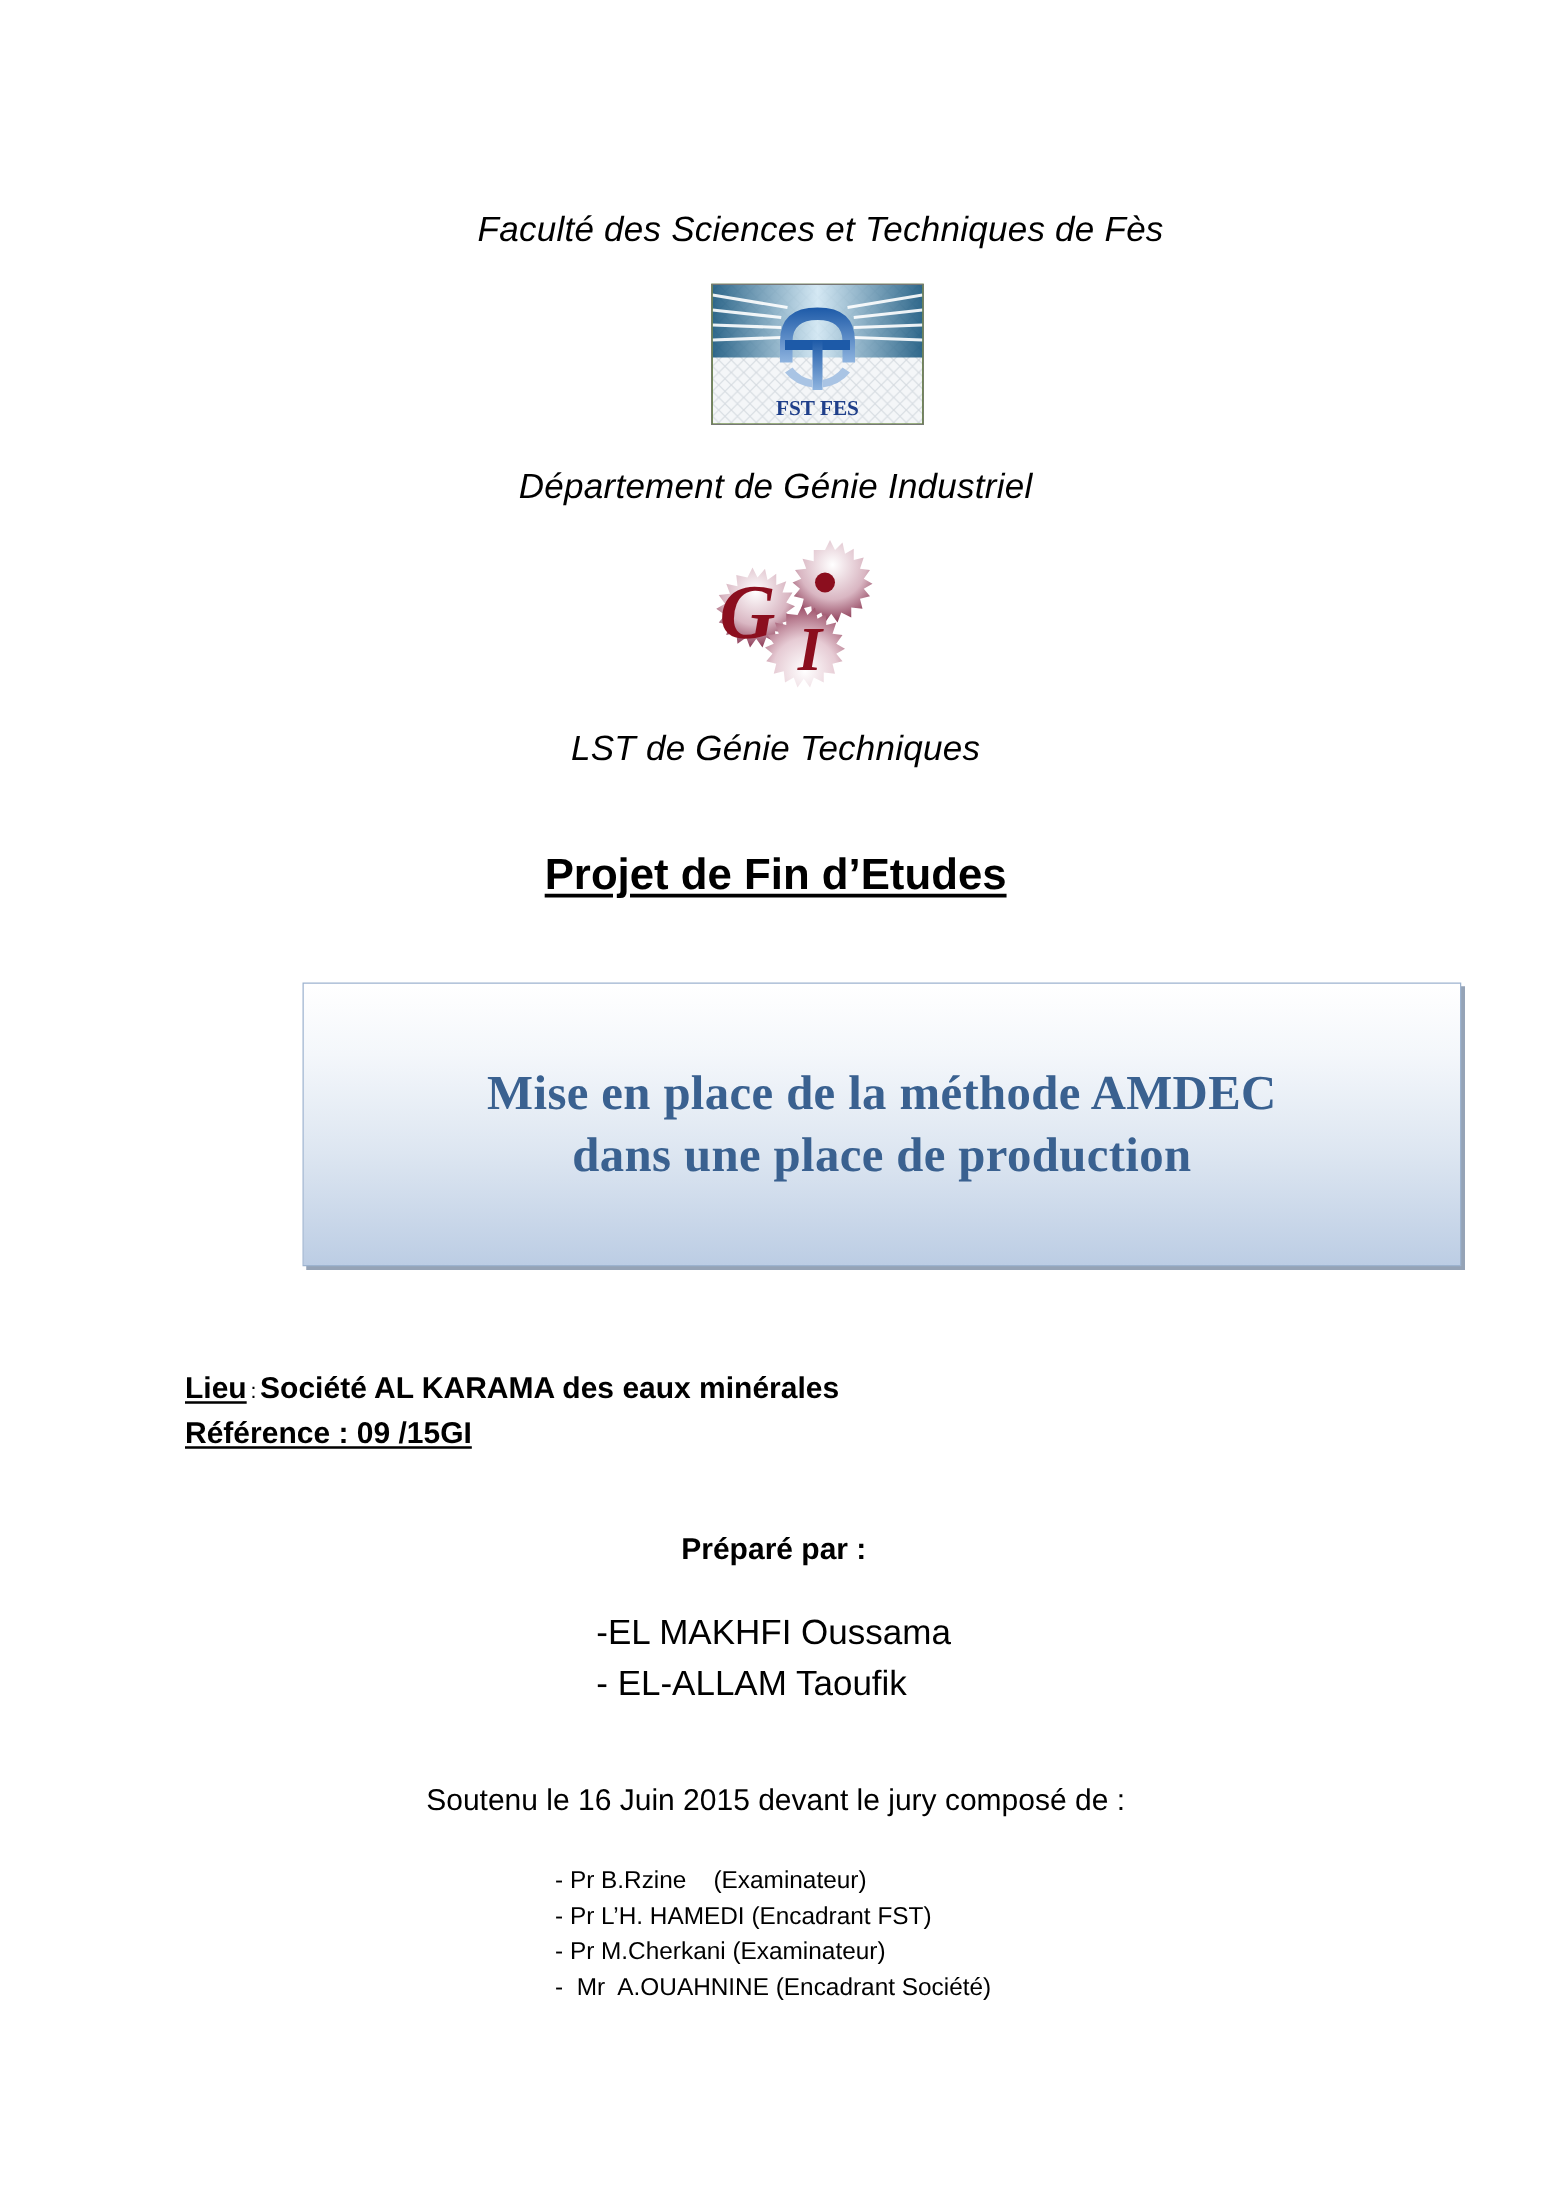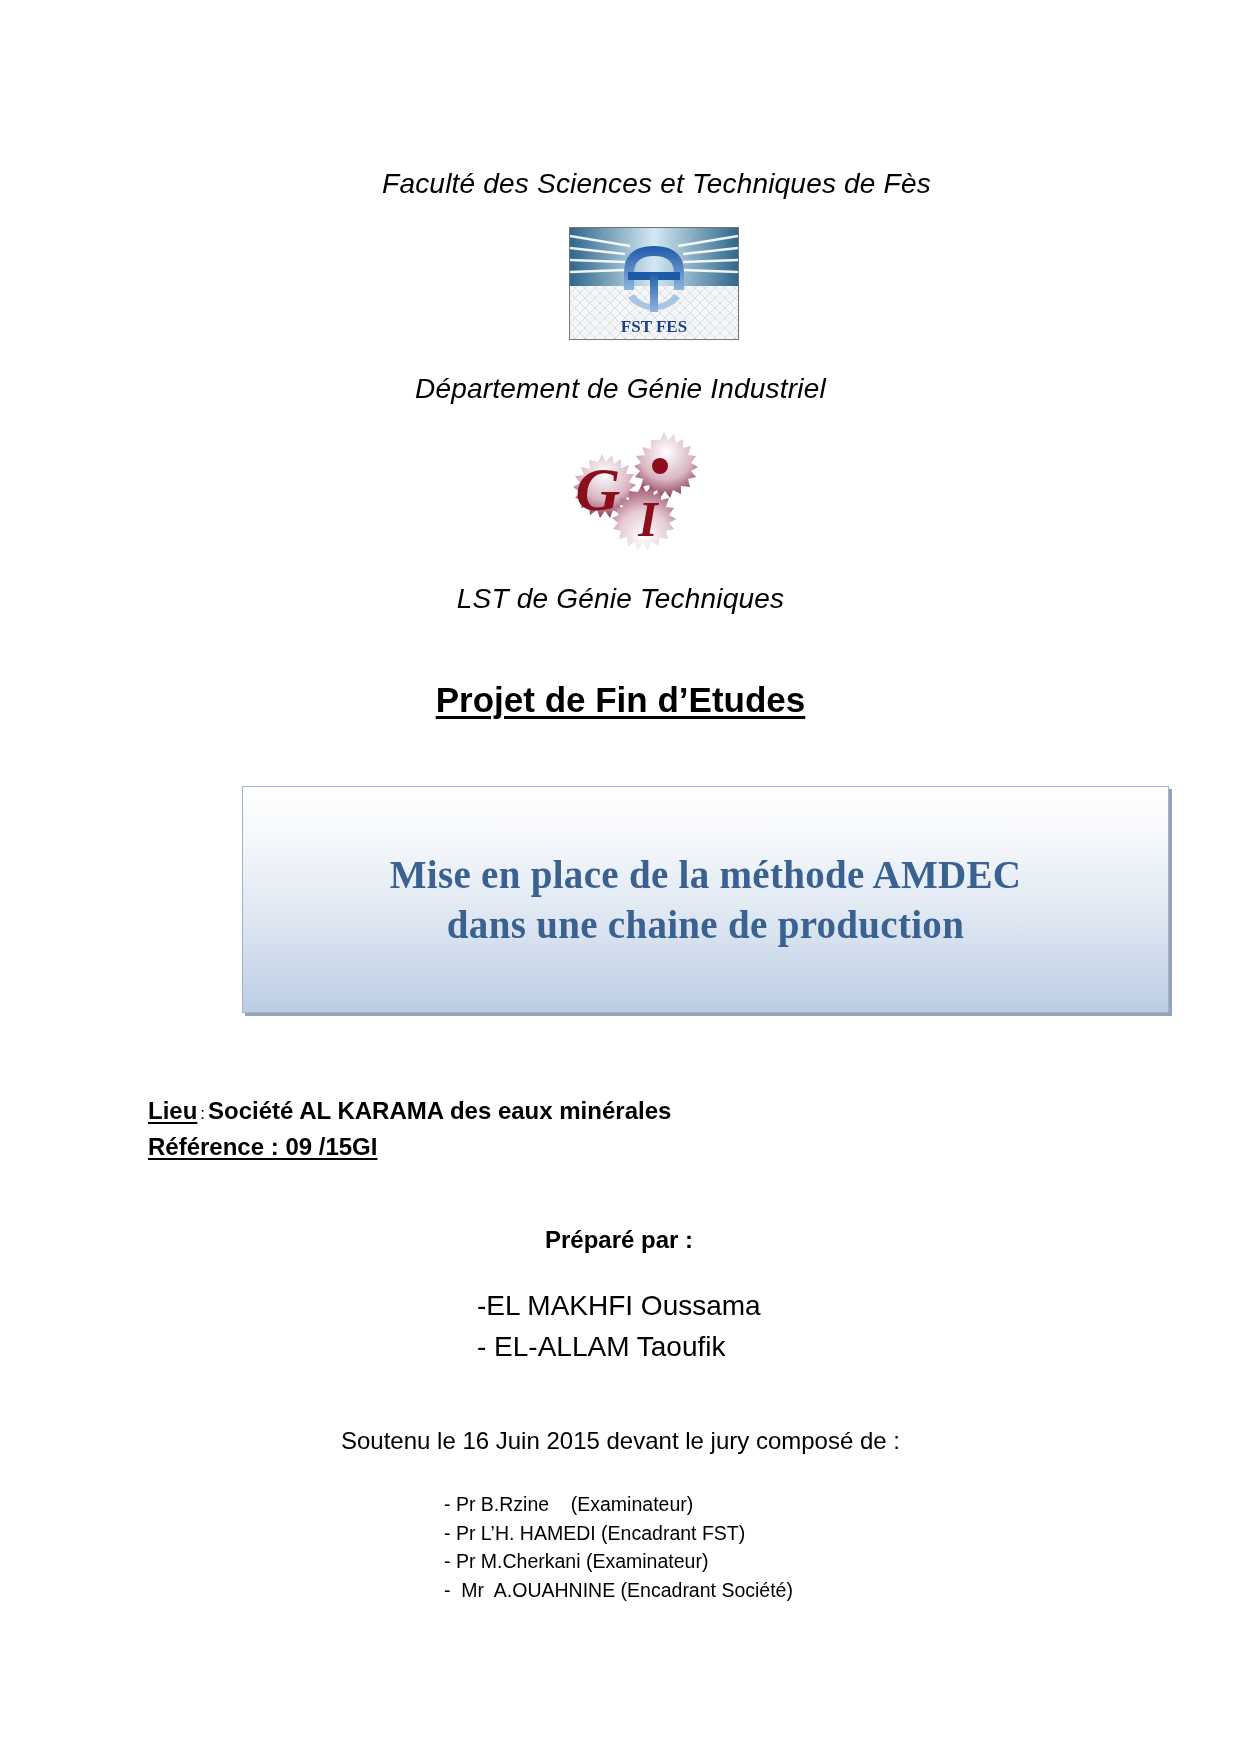--- a/index.html
+++ b/index.html
@@ -101,21 +101,21 @@
   </svg>
 </div>
 
 <div class="abs center ital lst">LST de Génie Techniques</div>
 
 <div class="abs center pfe"><span>Projet de Fin d’Etudes</span></div>
 
 <div class="abs title-box">
   <div class="title-text">
     <div>Mise en place de la méthode AMDEC</div>
-    <div>dans une chaine de production</div>
+    <div>dans une place de production</div>
   </div>
 </div>
 
 <div class="abs meta lieu">
   <span class="u">Lieu</span><span class="colon-small">:</span><span>Société AL KARAMA des eaux minérales</span>
 </div>
 <div class="abs meta ref">
   <span class="u">Référence : 09 /15GI</span>
 </div>
 

